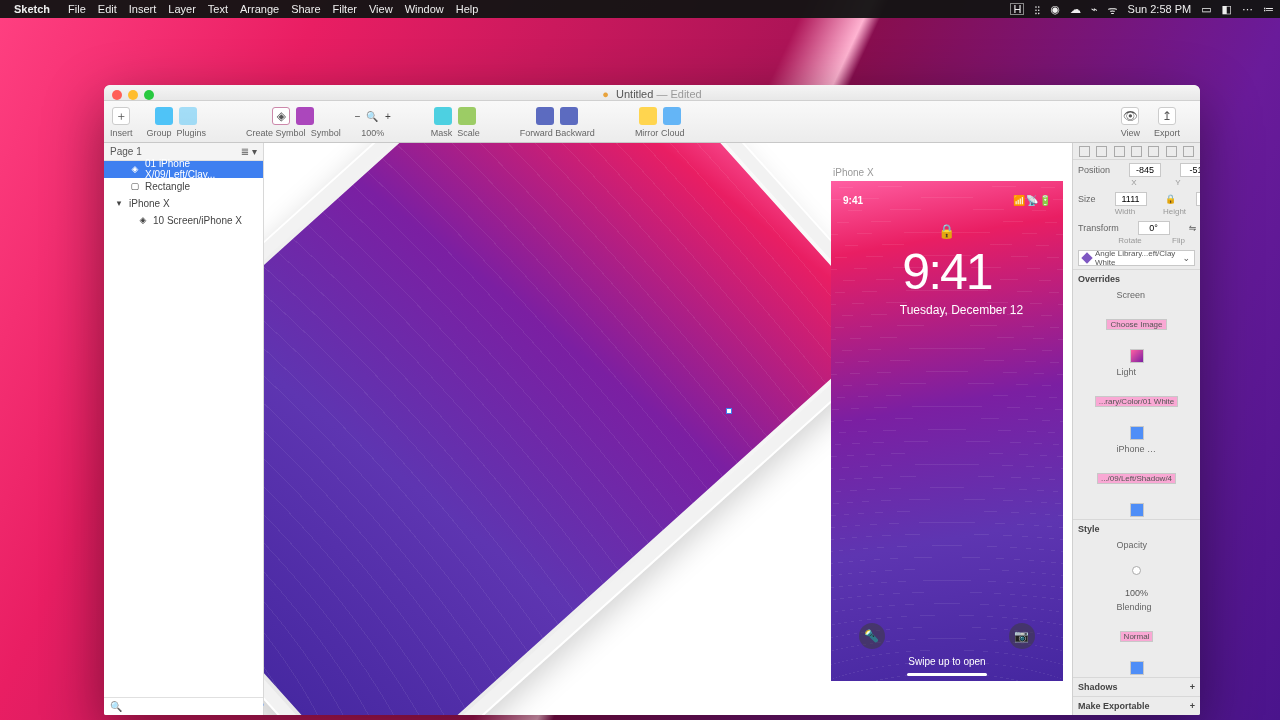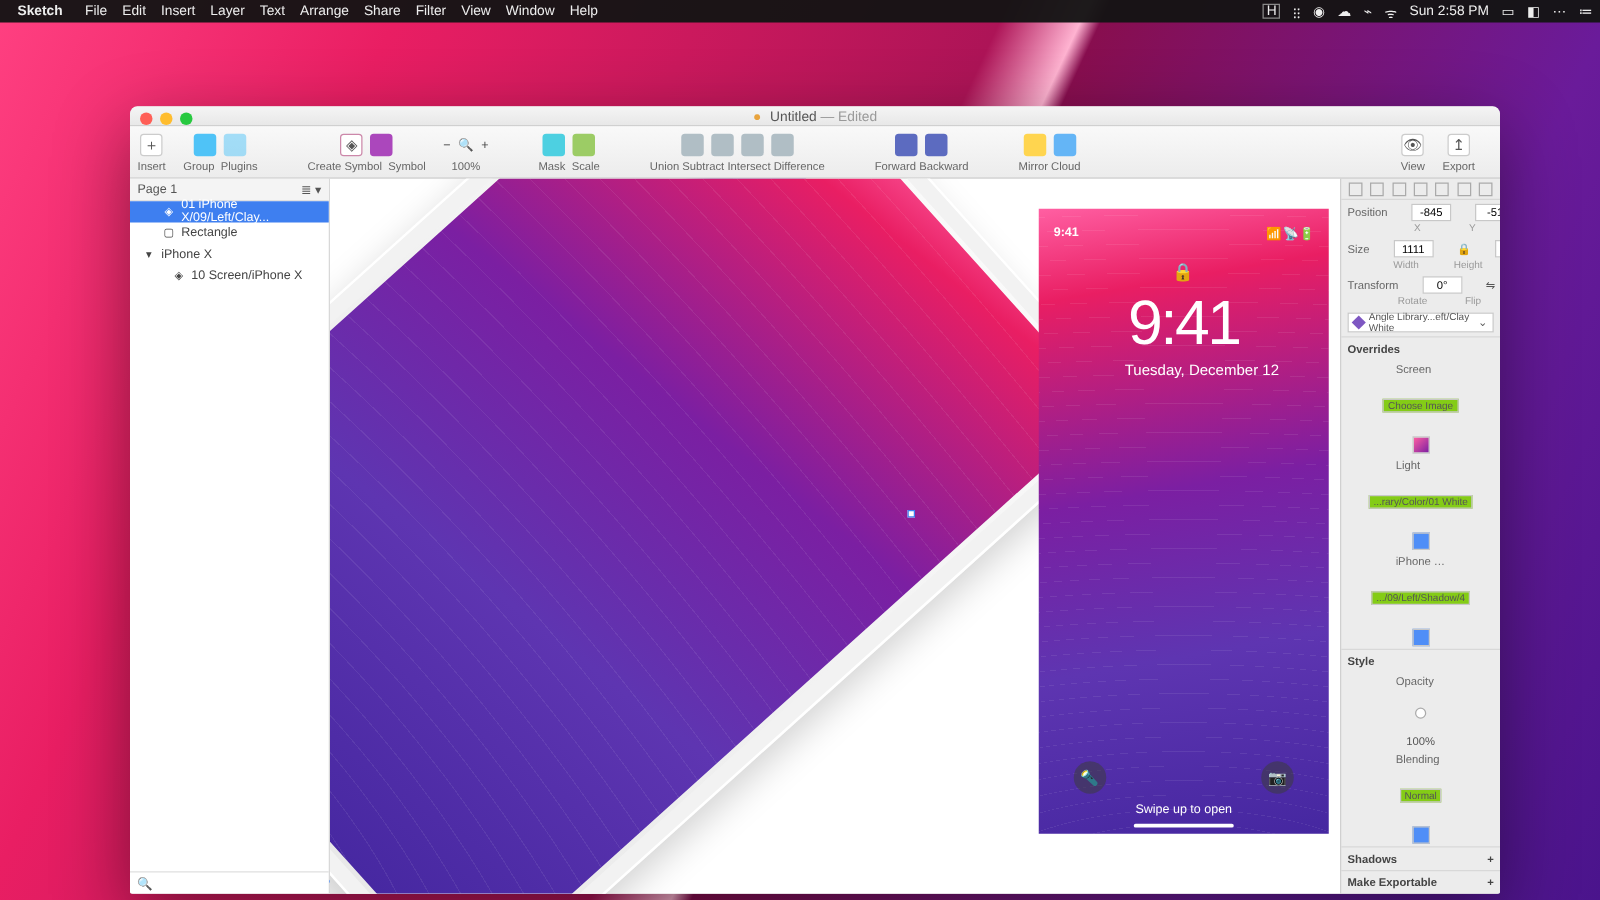--- a/index.html
+++ b/index.html
@@ -45,21 +45,21 @@
 .layer-row.sel { background:#3e7ff0; color:#fff; }
 .layer-row .licon { width:10px; height:10px; margin-right:5px; display:inline-flex; align-items:center; justify-content:center; font-size:9px; }
 .layer-row.indent1 { padding-left:10px; }
 .layer-row.indent2 { padding-left:26px; }
 .layers .filter { height:18px; border-top:1px solid #e0e0e0; margin-top:auto; display:flex; align-items:center; padding:0 6px; gap:4px; color:#999; }
 .layers .filter input { border:none; outline:none; font-size:10px; flex:1;margin-top:40px; }
 
 
 .canvas { flex:1; background:#fff; position:relative; overflow:hidden; }
 .alabel { position:absolute; font-size:10px; color:#999; }
-.artboard-iphone { position:absolute; left:567px; top:24px; width:232px; height:500px; background:linear-gradient(170deg,#ff5fa2 0%,#e91e63 14%,#7b1fa2 45%,#5e35b1 70%,#4527a0 100%); overflow:hidden; }
+.artboard-iphone { position:absolute; left:567px; top:38px; width:232px; height:500px; background:linear-gradient(170deg,#ff5fa2 0%,#e91e63 14%,#7b1fa2 45%,#5e35b1 70%,#4527a0 100%); overflow:hidden; }
 .artboard-iphone::before{ content:""; position:absolute; inset:0; background:
   repeating-radial-gradient(ellipse 300px 120px at 50% 110%, transparent 0 28px, rgba(255,255,255,0.08) 28px 29px);
 }
 .lock-status { position:absolute; top:14px; left:0; right:0; display:flex; justify-content:space-between; padding:0 12px; color:#fff; font-size:10px; font-weight:600; }
 .lock-status .sig { letter-spacing:-1px; }
 .lock-icon { position:absolute; top:42px; left:50%; transform:translateX(-50%); color:#fff; font-size:14px; }
 .lock-time { position:absolute; top:62px; left:0; right:0; text-align:center; color:#fff; font-size:50px; font-weight:200; letter-spacing:-2px; }
 .lock-date { position:absolute; top:122px; left:0; right:0; text-align:center; color:#fff; font-size:12px;padding-left:29px; }
 .lock-bottom { position:absolute; bottom:14px; left:0; right:0; text-align:center; color:#fff; font-size:10px; }
 .lock-btn { position:absolute; bottom:32px; width:26px; height:26px; border-radius:50%; background:rgba(60,60,60,0.55); color:#fff; display:flex; align-items:center; justify-content:center; font-size:12px; }
@@ -79,21 +79,21 @@
 .insp-align span { width:11px; height:11px; border:1px solid #aaa; }
 .insp-row { display:flex; align-items:center; padding:3px 5px; gap:19px; }
 .insp-row .rl { width:42px; color:#666; }
 .insp-row input,.insp-row .val { width:32px; height:14px; border:1px solid #c8c8c8; background:#fff; font-size:9px; padding:0 2px; text-align:center; }
 .insp-sub { display:flex; justify-content:space-around; font-size:8px; color:#999; margin-top:-2px; margin-bottom:2px; }
 .insp-hdr { padding:4px 5px; font-weight:600; color:#444; border-top:1px solid #d8d8d8; display:flex; justify-content:space-between; align-items:center; }
 .insp-sym { margin:3px 5px; height:16px; background:#fff; border:1px solid #c8c8c8; display:flex; align-items:center; padding:0 4px; gap:4px; }
 .insp-sym .dia { width:8px; height:8px; background:#7e57c2; transform:rotate(45deg); }
 .ov-row { display:flex; align-items:center; padding:2px 5px; gap:19px;flex-direction:column; }
 .ov-row .ol { width:40px; color:#666; white-space:nowrap; overflow:hidden; text-overflow:ellipsis; }
-.ov-row .ov { flex:1; height:14px; border:1px solid #c8c8c8; background:#84cc16; font-size:8px; padding:0 3px; display:flex; align-items:center; white-space:nowrap; overflow:hidden; }
+.ov-row .ov { flex:1; height:14px; border:1px solid #c8c8c8; background:#f9a8d4; font-size:8px; padding:0 3px; display:flex; align-items:center; white-space:nowrap; overflow:hidden; }
 .ov-row .sw { width:14px; height:14px; border:1px solid #c8c8c8; }
 .sw-grad { background:linear-gradient(135deg,#ff5fa2,#7b1fa2); }
 .sw-blue { background:#4f8ef7; }
 .slider { flex:1; height:3px; background:#c8c8c8; border-radius:2px; position:relative; }
 .slider::after{content:"";position:absolute;left:0;top:0;bottom:0;width:100%;background:#4f8ef7;border-radius:2px;}
 .slider .knob{position:absolute;right:-4px;top:-3px;width:9px;height:9px;border-radius:50%;background:#fff;border:1px solid #aaa;}
 .insp-foot { margin-top:auto; }
 </style>
 </head>
 <body>
@@ -174,29 +174,20 @@
       </div>
     <div class="tgroup wide">
         <div class="icons">
           <span class="ticon ic-cyan"></span>
           <span class="ticon ic-green"></span>
         </div>
         <span class="lbl"><span>Mask</span>&nbsp;&nbsp;<span>Scale</span></span>
       </div>
     <div class="tgroup wide">
         <div class="icons">
-          <span class="ticon ic-gray"></span>
-          <span class="ticon ic-gray"></span>
-          <span class="ticon ic-gray"></span>
-          <span class="ticon ic-gray"></span>
-        </div>
-        <span class="lbl"><span>Union</span>&nbsp;<span>Subtract</span>&nbsp;<span>Intersect</span>&nbsp;<span>Difference</span></span>
-      </div>
-    <div class="tgroup wide">
-        <div class="icons">
           <span class="ticon ic-navy"></span>
           <span class="ticon ic-navy"></span>
         </div>
         <span class="lbl"><span>Forward</span>&nbsp;<span>Backward</span></span>
       </div>
     <div class="tgroup">
         <div class="icons">
           <span class="ticon ic-yellow"></span>
           <span class="ticon ic-blue2"></span>
         </div>

